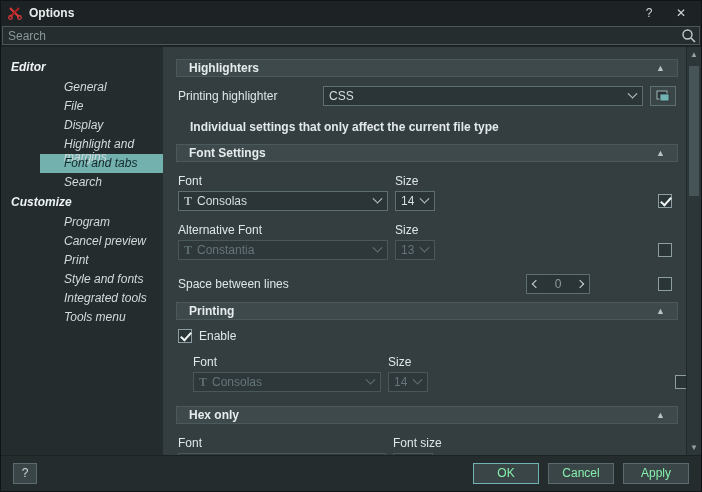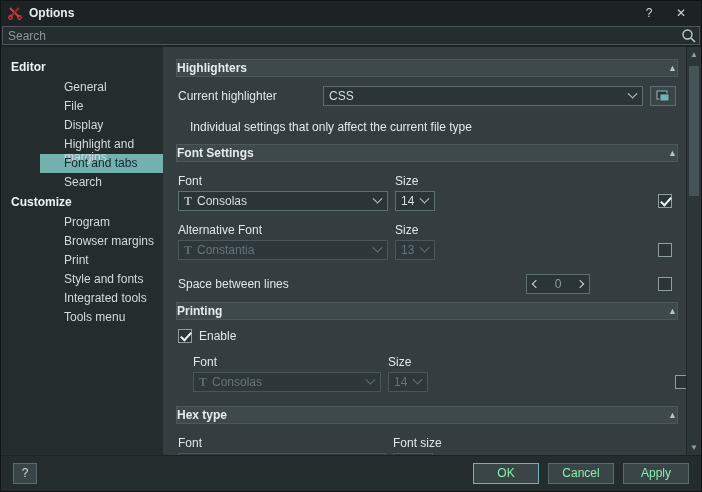--- a/index.html
+++ b/index.html
@@ -24,40 +24,40 @@
   .searchbar { height:22px; background:#1d2325; padding:1px 1px 2px 1px; position:relative; flex:0 0 auto; }
   .searchbar input {
     width:100%; height:19px; background:#262d2f; border:1px solid #4a5659;
     color:#c3cccd; font-family:"Liberation Sans",sans-serif; font-size:12px; padding:0 22px 0 5px; outline:none;
   }
   .searchbar input::placeholder { color:#8b989b; }
   .search-icon { position:absolute; right:5px; top:3px; width:15px; height:15px; }
 
   
   .main { flex:1 1 auto; display:flex; min-height:0; }
-  .sidebar { width:162px; background:#252c2e; padding-top:10px; flex:0 0 auto; }
+  .sidebar { width:162px; background:#252c2e; padding-top:10px; flex:0 0 auto;font-style:italic; }
   .side-header { font-weight:bold; color:#eef3f4; padding:3px 10px 4px 10px; }
   .side-item { padding:3px 8px 3px 24px; color:#d2dadb; cursor:default; height:19px; line-height:13px;margin-left:39px; }
   .side-item.selected { background:#73b1af; color:#13282a; }
 
   .content-wrap { flex:1 1 auto; display:flex; min-width:0; }
   .content { flex:1 1 auto; background:#343e41; padding:12px 8px 0 13px; overflow:hidden; }
 
   
   .section-hdr {
     height:18px; background:#3e494c; border:1px solid #4b585c;
-    display:flex; align-items:center; padding:0 0; margin-bottom:9px;
+    display:flex; align-items:center; padding:0 12px; margin-bottom:9px;
     color:#e6ecec; font-weight:bold; font-size:12px;
   }
   .collapse-arrow { margin-left:auto; font-size:9px; color:#b9c4c6; line-height:1; }
 
   
   .row { display:flex; align-items:center; margin:0 2px 8px 2px; }
   .lblrow { display:flex; margin:12px 2px 3px 2px; color:#dfe6e7; }
-  .note { font-weight:normal; color:#e3e9ea; margin:14px 2px 10px 2px;padding-left:12px; }
+  .note { font-weight:bold; color:#e3e9ea; margin:14px 2px 10px 2px;padding-left:12px; }
   .col-w217 { width:217px; }
   .col-w195 { width:195px; }
   .col-w215 { width:215px; }
   .indent { margin-left:17px; }
 
   
   .dd {
     height:20px; background:#2b3537; border:1px solid #5e6f73;
     display:flex; align-items:center; padding:0 6px 0 5px; color:#d6dedf;justify-content:space-between;
   }
@@ -143,37 +143,37 @@
       <div class="side-header">Editor</div>
       <div class="side-item">General</div>
       <div class="side-item">File</div>
       <div class="side-item">Display</div>
       <div class="side-item">Highlight and margins</div>
       <div class="side-item selected">Font and tabs</div>
       <div class="side-item">Search</div>
 
       <div class="side-header">Customize</div>
       <div class="side-item">Program</div>
-      <div class="side-item">Browser margins</div>
+      <div class="side-item">Cancel preview</div>
       <div class="side-item">Print</div>
       <div class="side-item">Style and fonts</div>
       <div class="side-item">Integrated tools</div>
       <div class="side-item">Tools menu</div>
     </div>
 
     <div class="content-wrap">
       <div class="content">
 
         <div class="section-hdr">
           <span>Highlighters</span>
           <span class="collapse-arrow">▲</span>
         </div>
 
         <div class="row" style="margin-bottom:4px;">
-          <span class="col-w145" style="width:145px;">Current highlighter</span>
+          <span class="col-w145" style="width:145px;">Printing highlighter</span>
           <span class="dd dd-wide">
             <span>CSS</span>
             <span class="chev"></span>
           </span>
           <span class="icon-btn">
             <svg width="14" height="12" viewBox="0 0 14 12">
               <rect x="1" y="1" width="10" height="8" fill="#2b3537" stroke="#9fb3b6" stroke-width="1"></rect>
               <rect x="4" y="4" width="9" height="7" fill="#71b3b3" stroke="#2b3537" stroke-width="0.8"></rect>
             </svg>
           </span>
@@ -255,21 +255,21 @@
             <span class="chev"></span>
           </span>
           <span class="dd dd-size disabled">
             <span>14</span>
             <span class="chev"></span>
           </span>
           <span class="cb cb-right" style="margin-right:-13px;"></span>
         </div>
 
         <div class="section-hdr" style="margin-top:14px;">
-          <span>Hex type</span>
+          <span>Hex only</span>
           <span class="collapse-arrow">▲</span>
         </div>
 
         <div class="lblrow">
           <span class="col-w215">Font</span>
           <span>Font size</span>
         </div>
         <div class="row">
           <span class="dd disabled" style="width:208px; margin-right:7px;">
             <span class="font-glyph">T</span>

